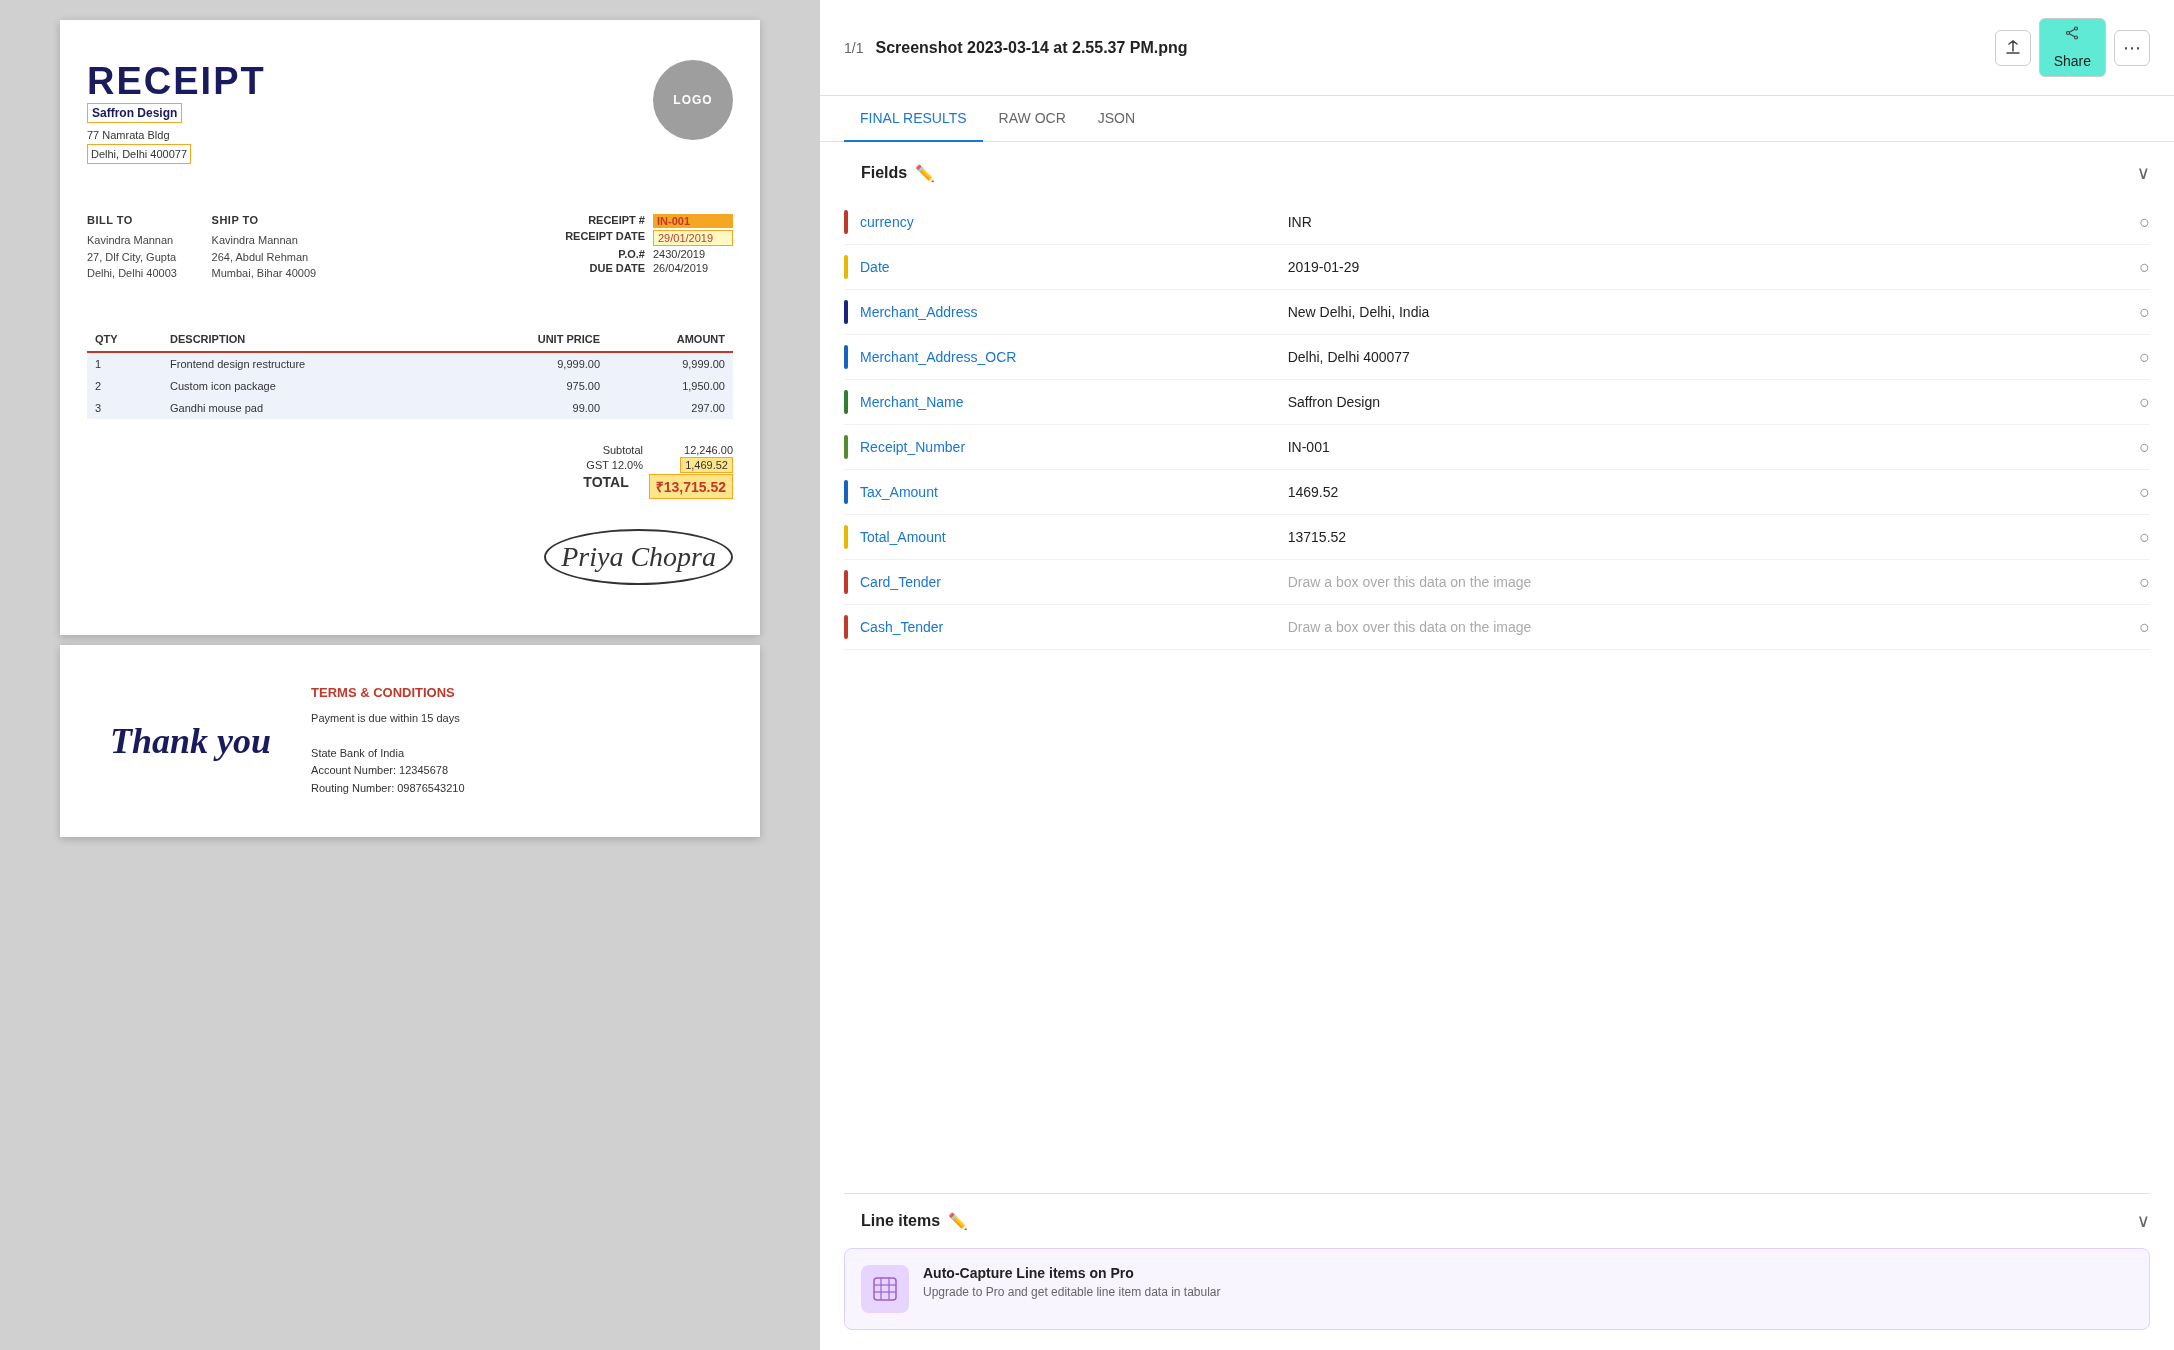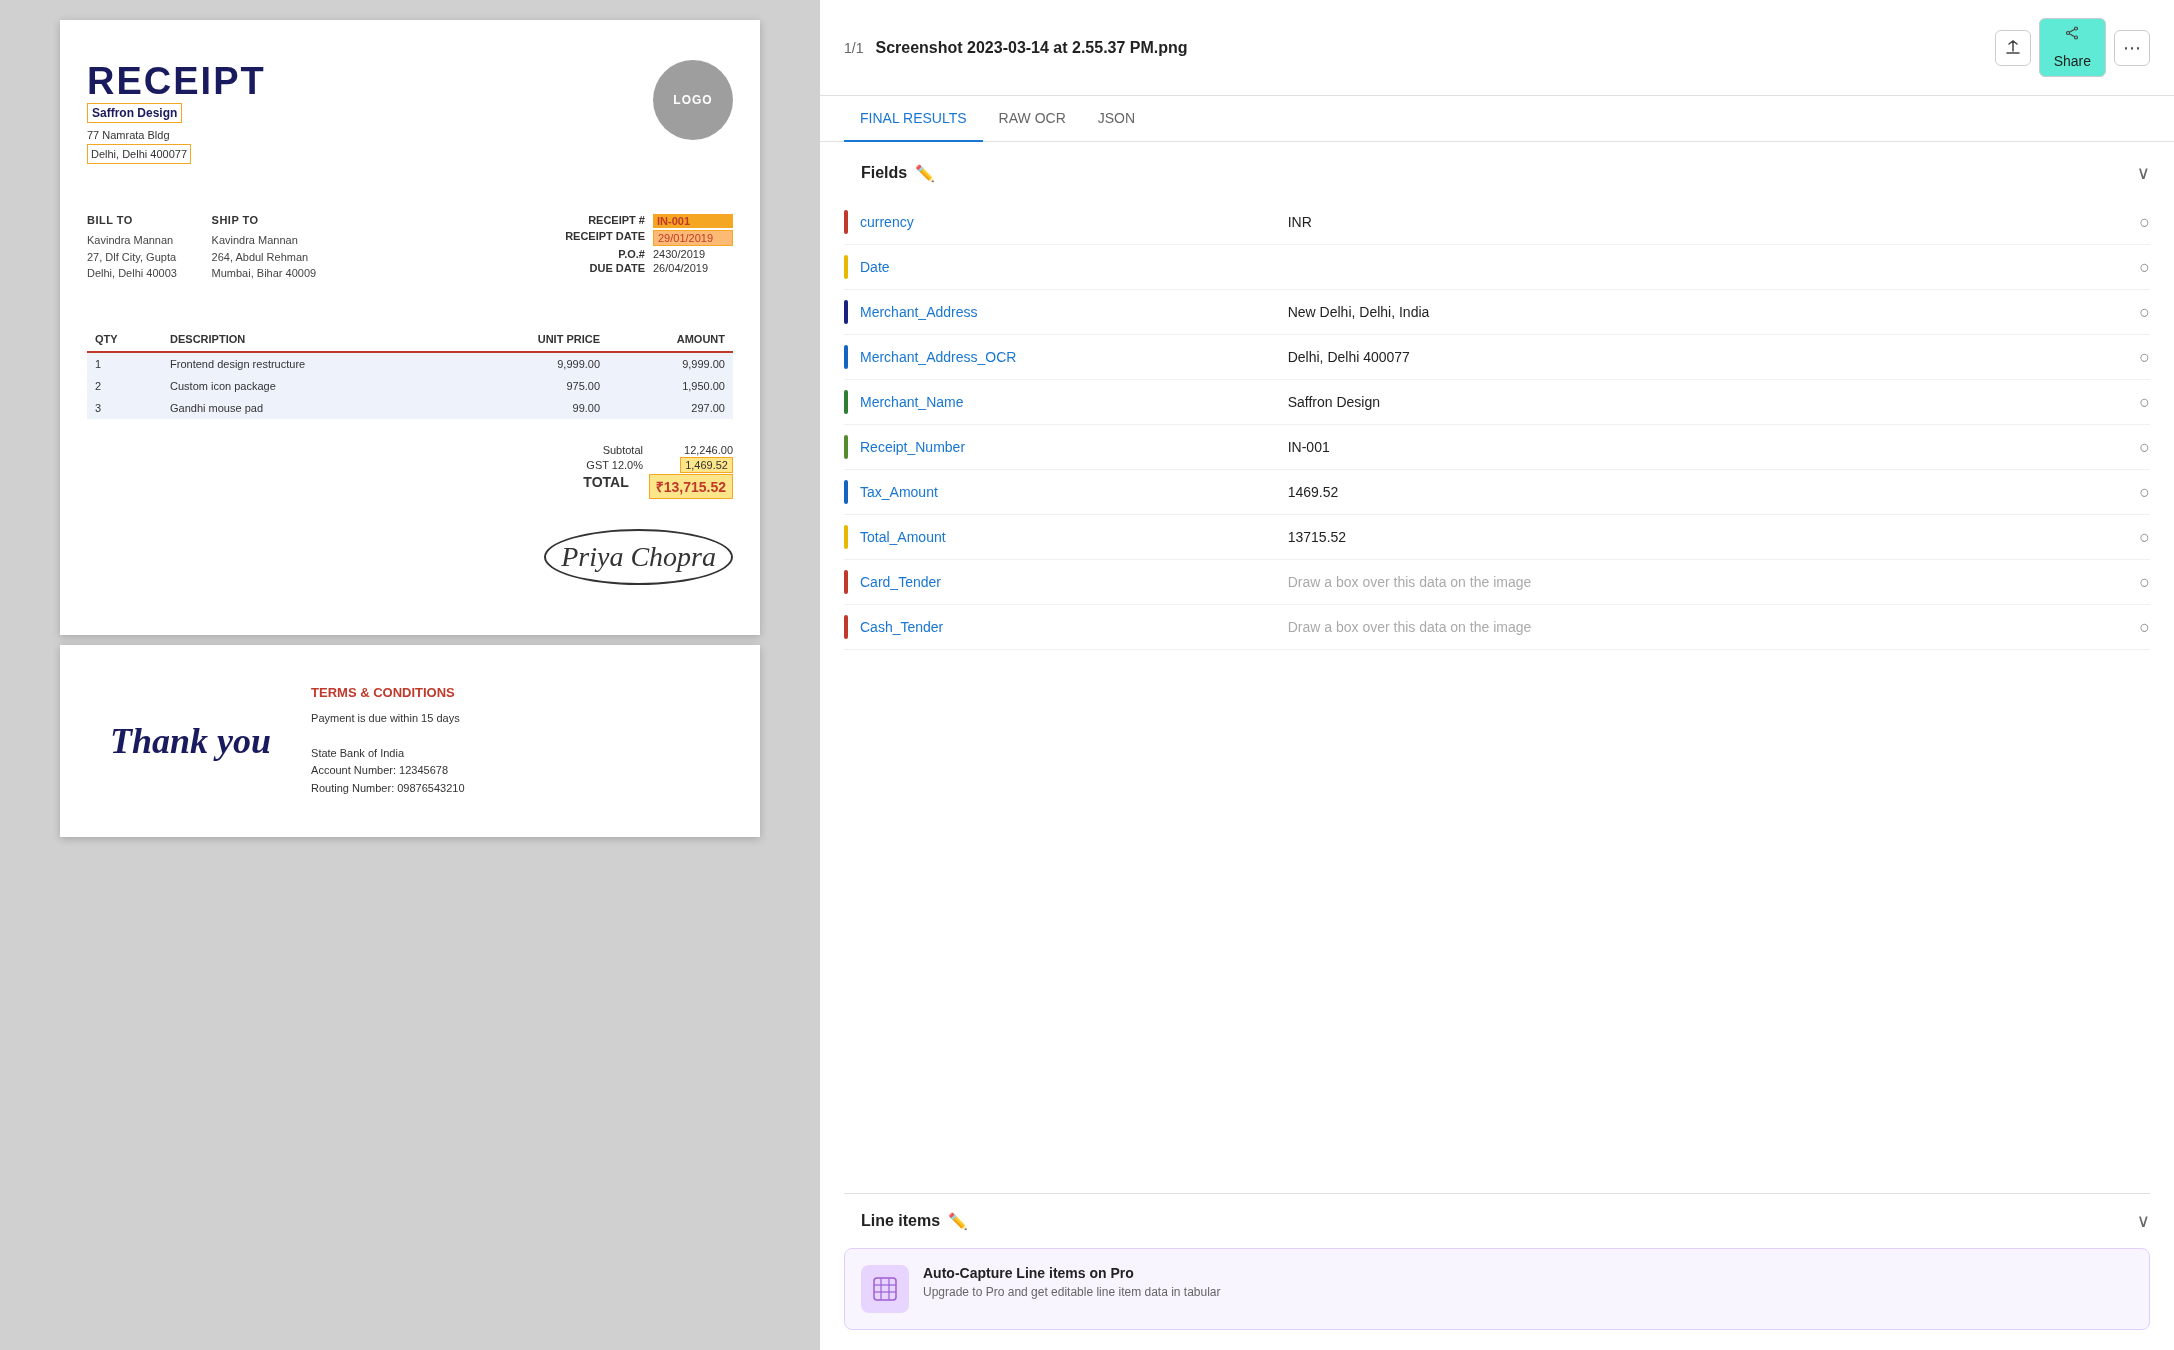--- a/index.html
+++ b/index.html
@@ -132,21 +132,21 @@
     }
 
     .field-value.highlight-red {
       background: #f5a623;
       padding: 1px 4px;
       color: #c0392b;
       font-weight: bold;
     }
 
     .field-value.highlight-orange {
-      background: #fdba74;
+      background: #fef9c3;
       padding: 1px 4px;
       color: #c0392b;
       border: 1px solid #f5a623;
     }
 
     
     .receipt-table {
       width: 100%;
       border-collapse: collapse;
       margin-bottom: 25px;
@@ -690,20 +690,21 @@
     <div id="fields-list">
         <div class="field-item">
     <div class="field-color-bar" style="background:#c0392b;"></div>
     <span class="field-name">currency</span>
     <span class="field-value-right">INR</span>
     <span class="check-icon">○</span>
   </div>
         <div class="field-item">
     <div class="field-color-bar" style="background:#e6b800;"></div>
     <span class="field-name">Date</span>
+    <span class="field-value-right">2019-01-29</span>
     <span class="check-icon">○</span>
   </div>
         <div class="field-item">
     <div class="field-color-bar" style="background:#1a237e;"></div>
     <span class="field-name">Merchant_Address</span>
     <span class="field-value-right">New Delhi, Delhi, India</span>
     <span class="check-icon">○</span>
   </div>
         <div class="field-item">
     <div class="field-color-bar" style="background:#1565c0;"></div>

